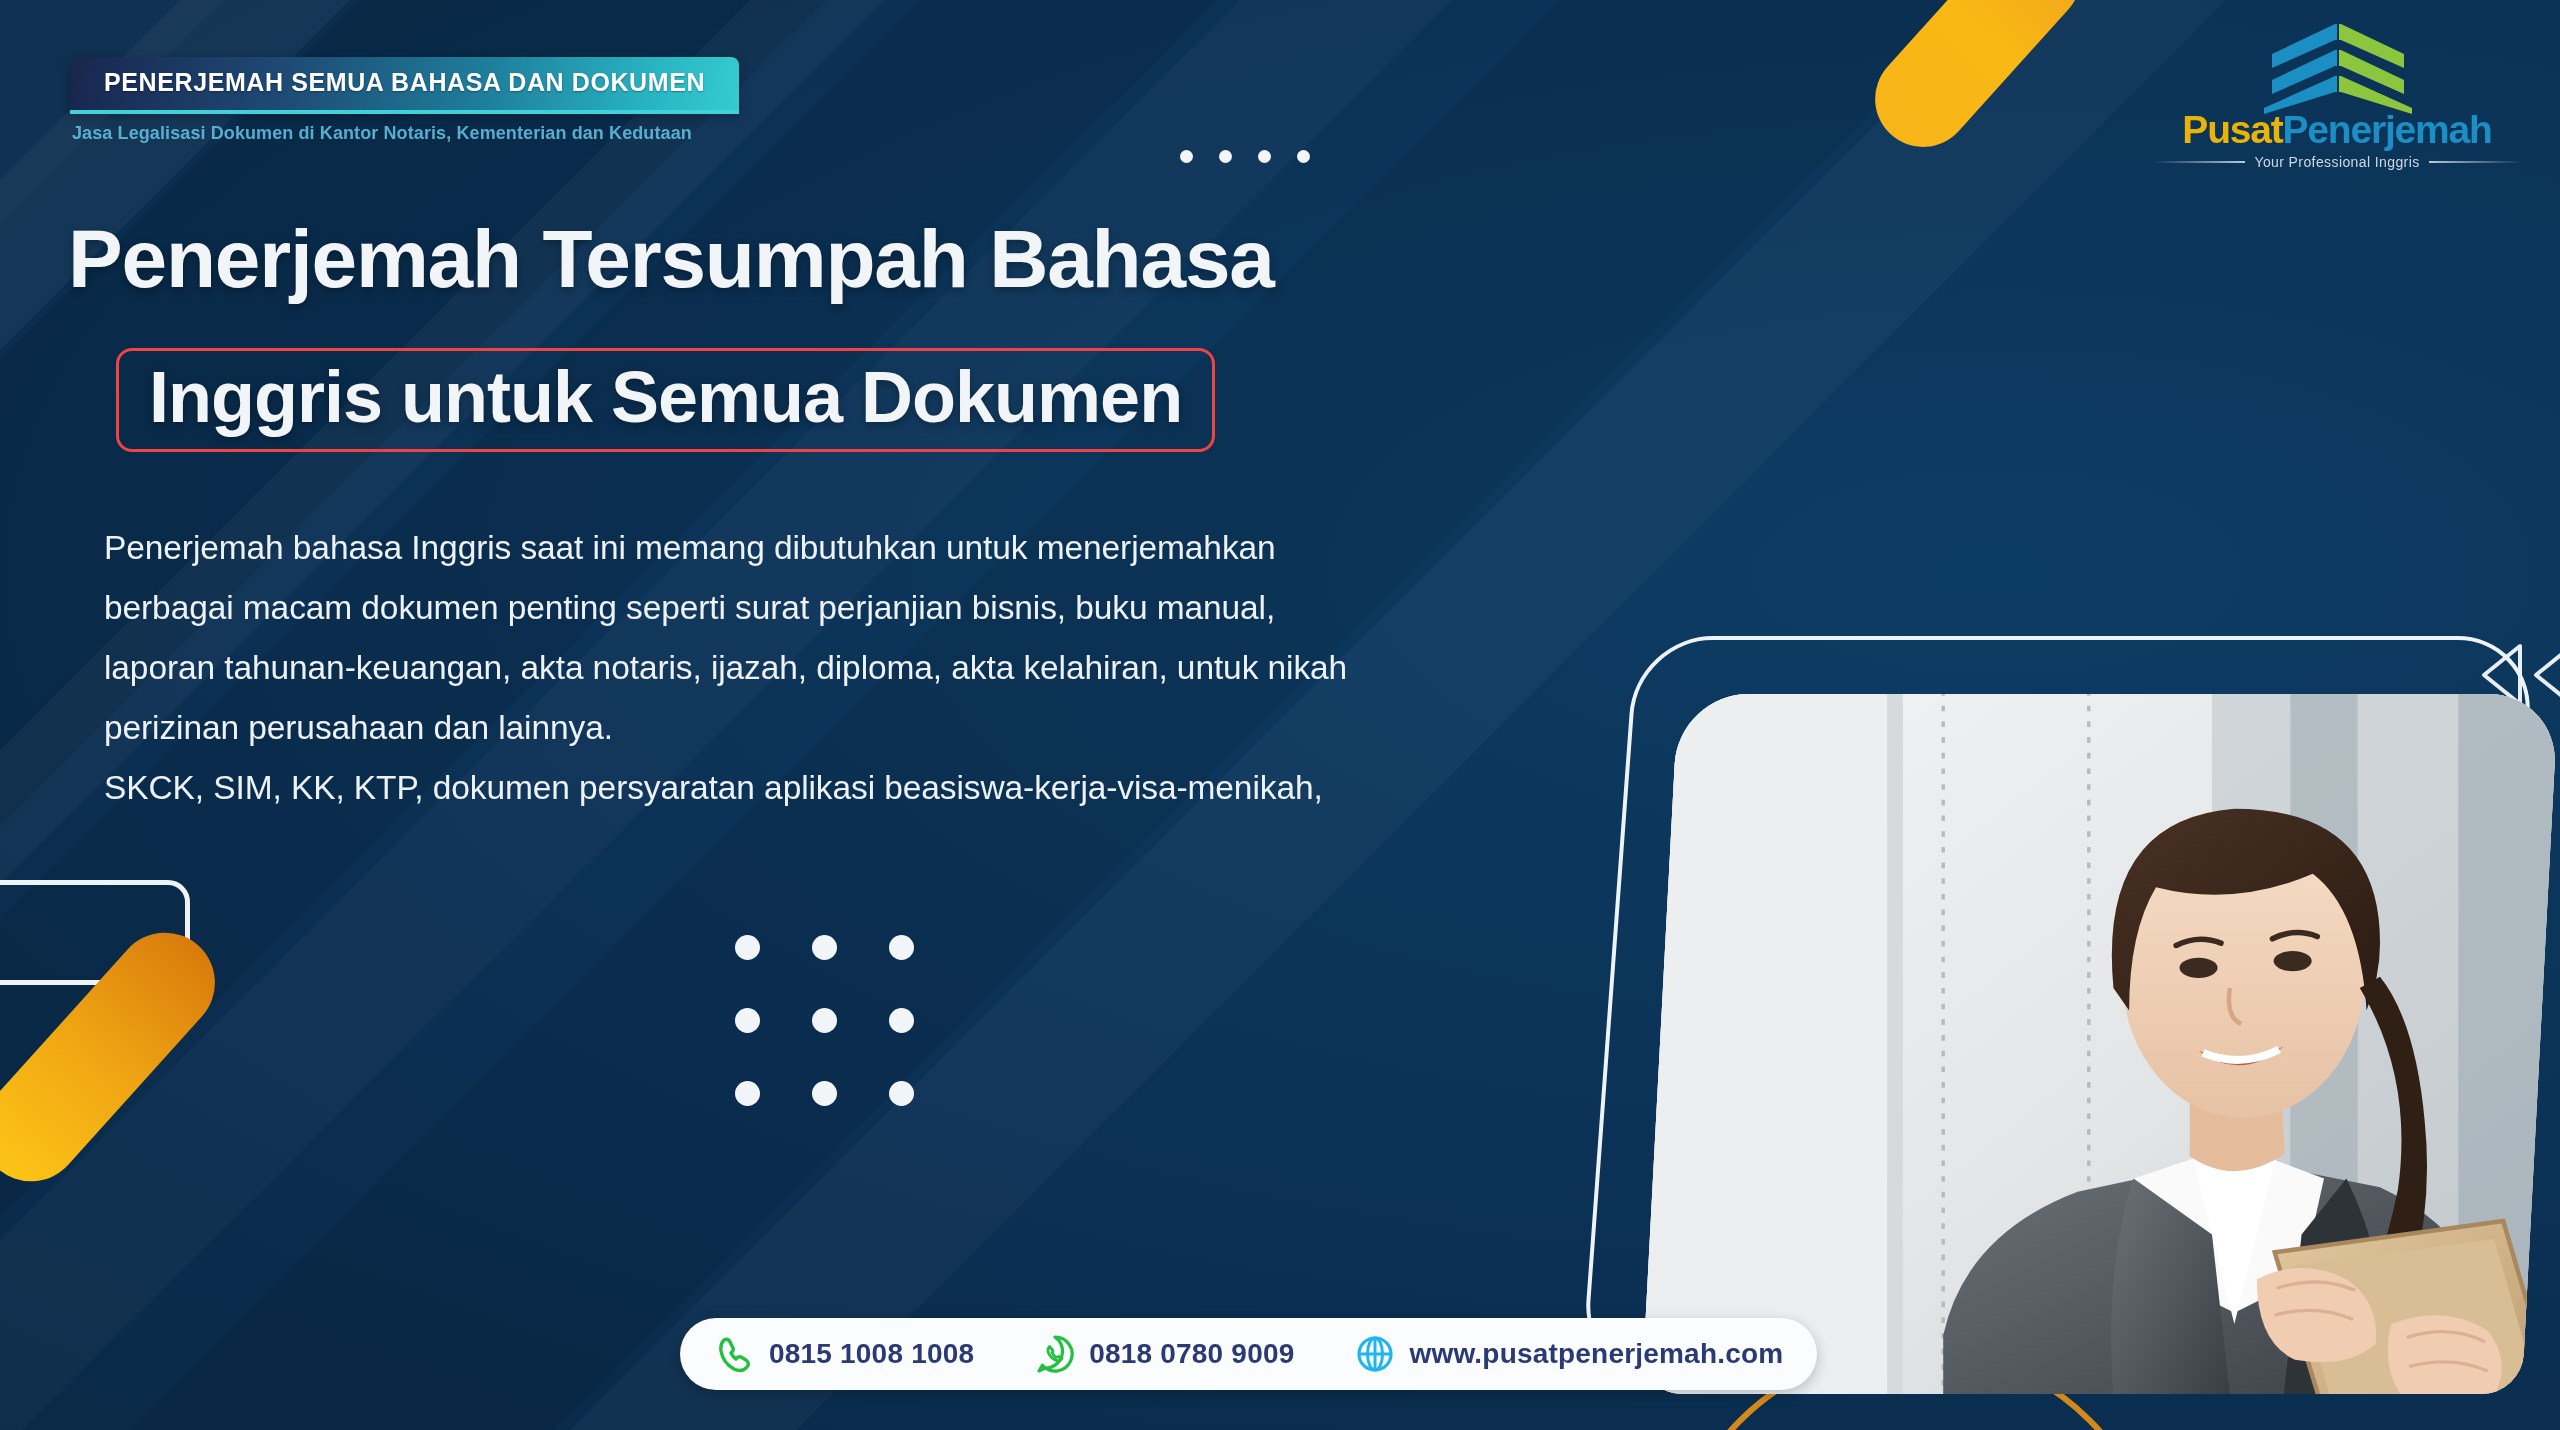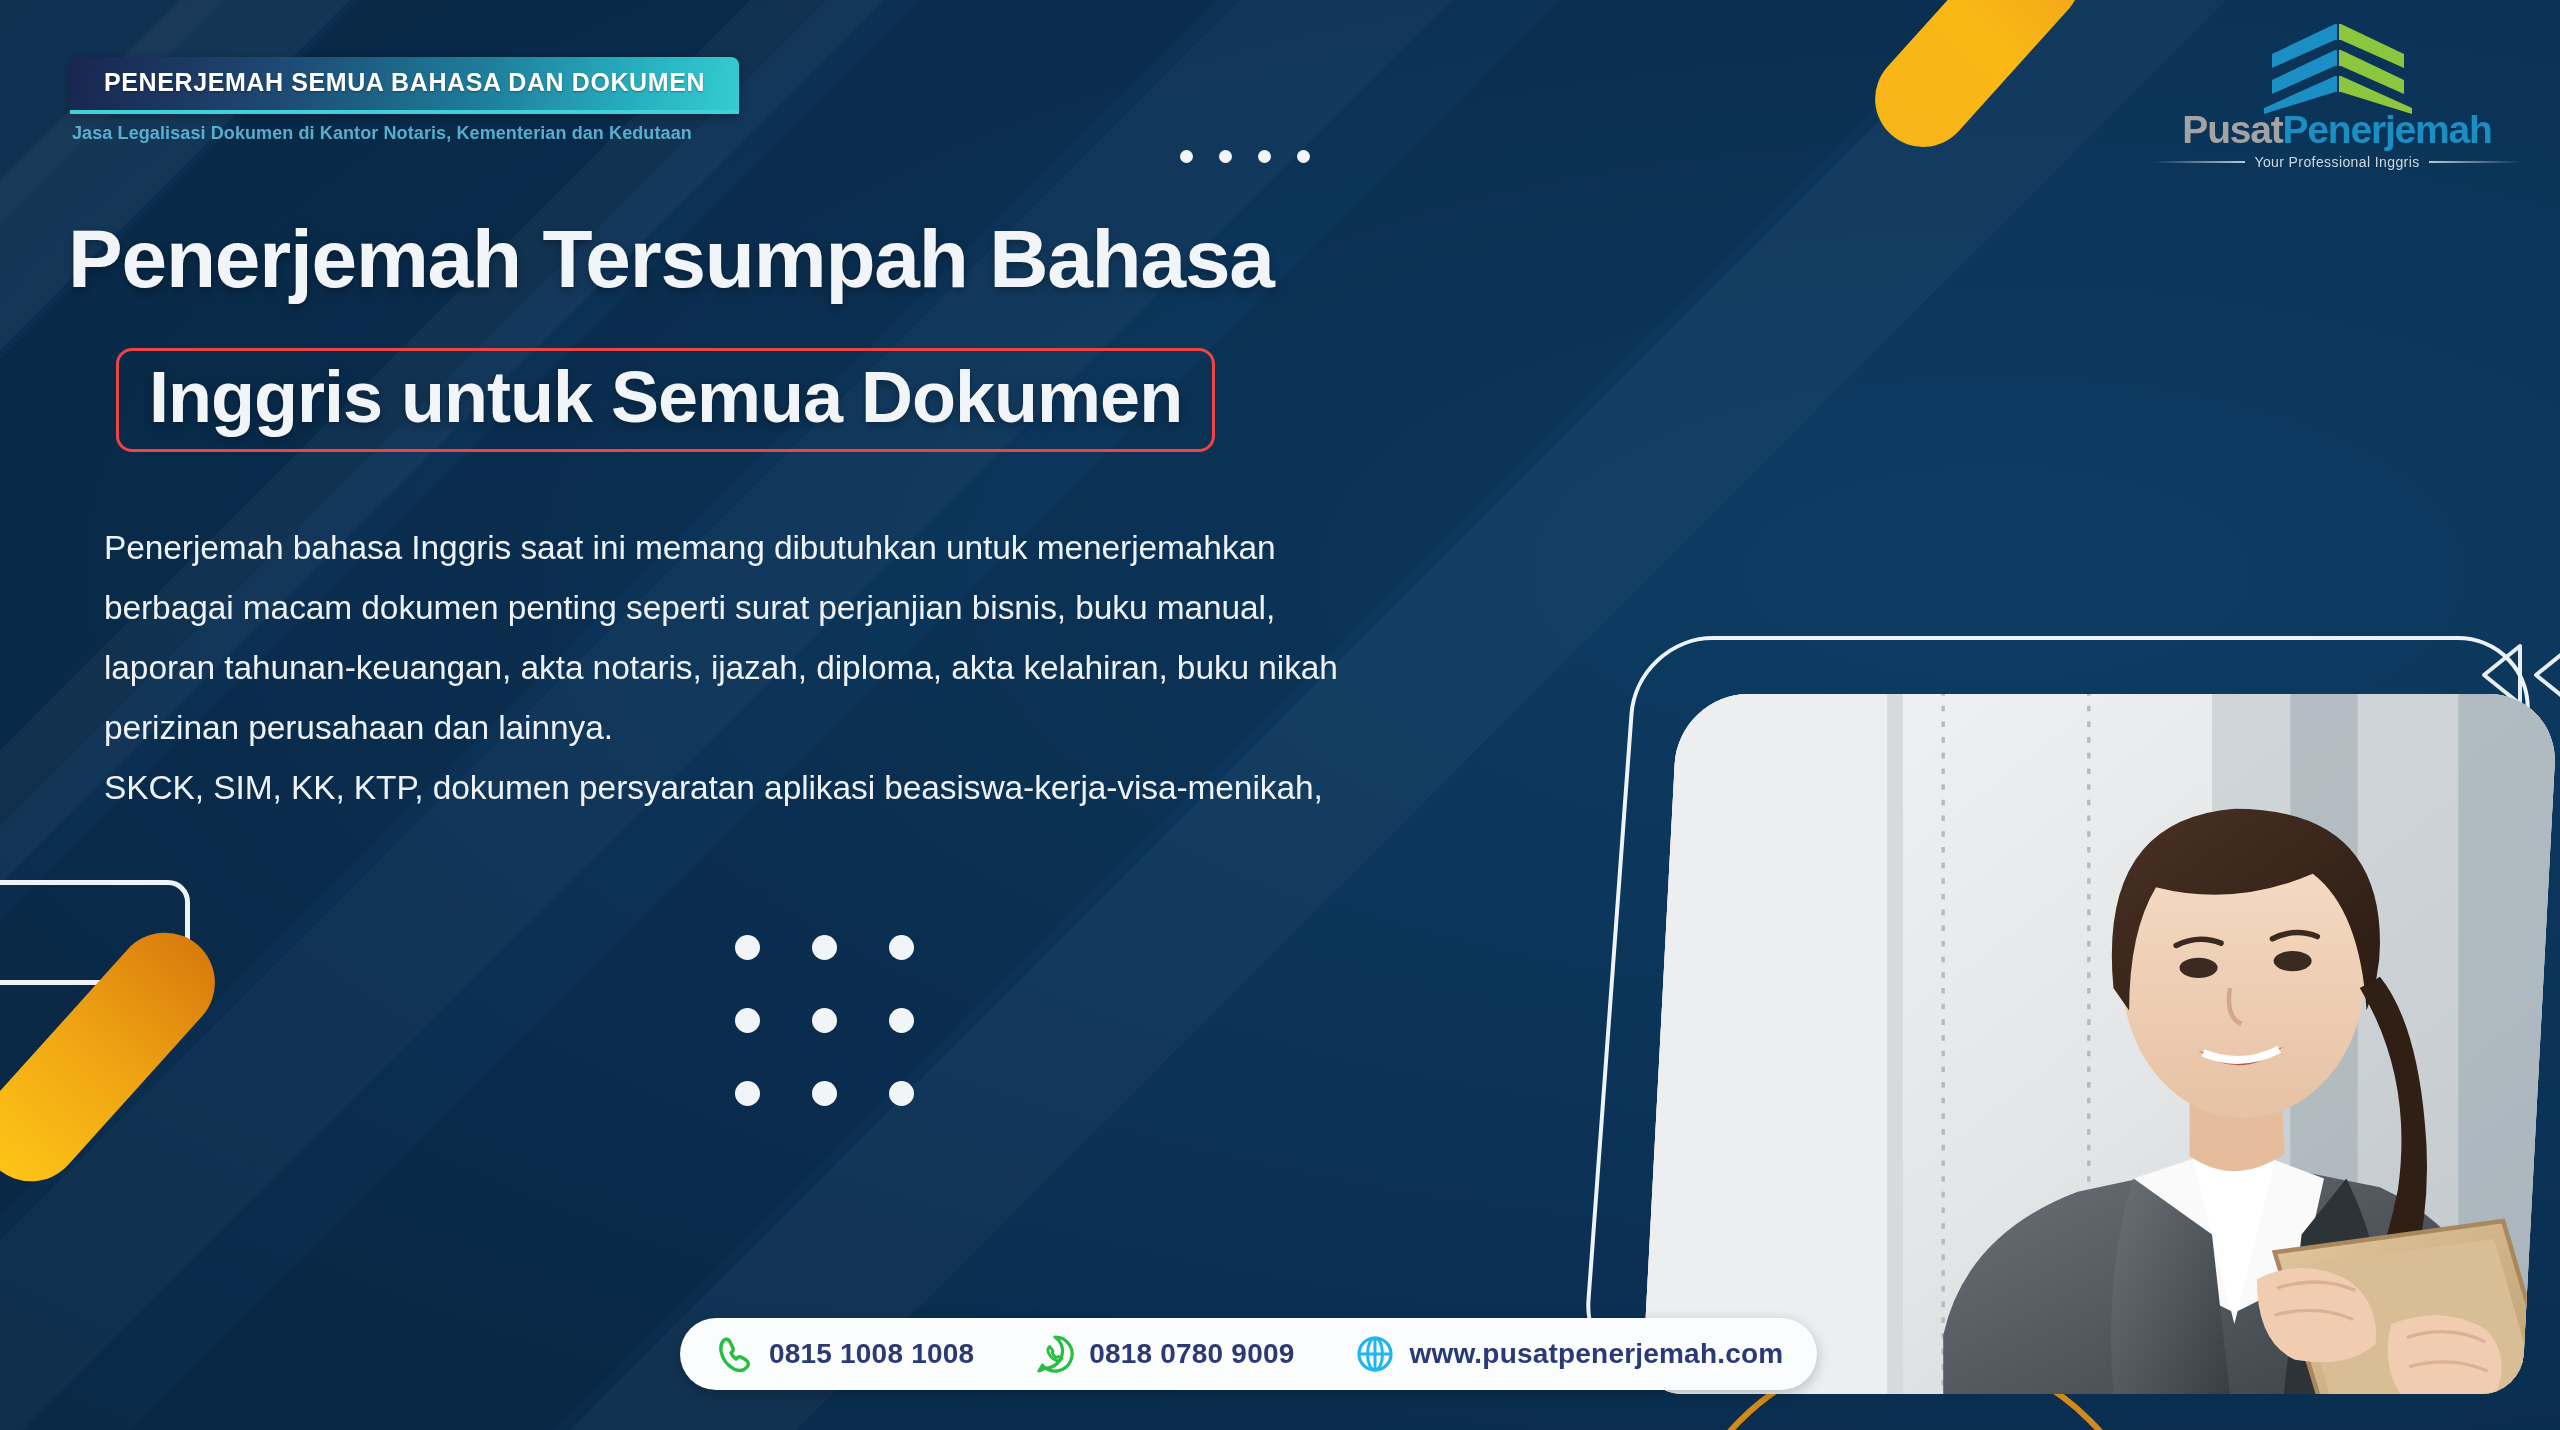--- a/index.html
+++ b/index.html
@@ -60,21 +60,21 @@
   .logo{position:absolute;right:38px;top:18px;width:370px;text-align:center;}
   .logo-mark{width:100%;height:96px;display:block;}
   .logo-word{
     margin-top:-4px;
     font-size:39px;
     font-weight:bold;
     letter-spacing:-1.2px;
     line-height:1;
     white-space:nowrap;
   }
-  .logo-word .p1{color:#a3a3a3;}
+  .logo-word .p1{color:#eab308;}
   .logo-word .p2{color:#1b8ec4;}
   .logo-tag-row{display:flex;align-items:center;gap:9px;margin-top:5px;justify-content:center;}
   .logo-rule{height:1.5px;flex:1;background:linear-gradient(90deg,rgba(255,255,255,0),#b9c9d6);}
   .logo-rule.r{background:linear-gradient(270deg,rgba(255,255,255,0),#b9c9d6);}
   .logo-tag{color:#cfd9e2;font-size:14px;letter-spacing:.4px;white-space:nowrap;}
 
   
   .h1{
     position:absolute;left:68px;top:218px;
     color:#f2f5f8;
@@ -242,21 +242,21 @@
   </div>
 
   <div class="h1">Penerjemah Tersumpah Bahasa</div>
   <div class="h1-box">
     <div class="h1b-text">Inggris untuk Semua Dokumen</div>
   </div>
 
   <div class="body-copy">
     <p>Penerjemah bahasa Inggris saat ini memang dibutuhkan untuk menerjemahkan</p>
     <p>berbagai macam dokumen penting seperti surat perjanjian bisnis, buku manual,</p>
-    <p>laporan tahunan-keuangan, akta notaris, ijazah, diploma, akta kelahiran, buku nikah</p>
+    <p>laporan tahunan-keuangan, akta notaris, ijazah, diploma, akta kelahiran, untuk nikah</p>
     <p>perizinan perusahaan dan lainnya.</p>
     <p> SKCK, SIM, KK, KTP,  dokumen persyaratan aplikasi beasiswa-kerja-visa-menikah,</p>
   </div>
 
   <div class="dots-grid">
     <i></i>
       <i></i>
       <i></i>
     <i></i>
       <i></i>

